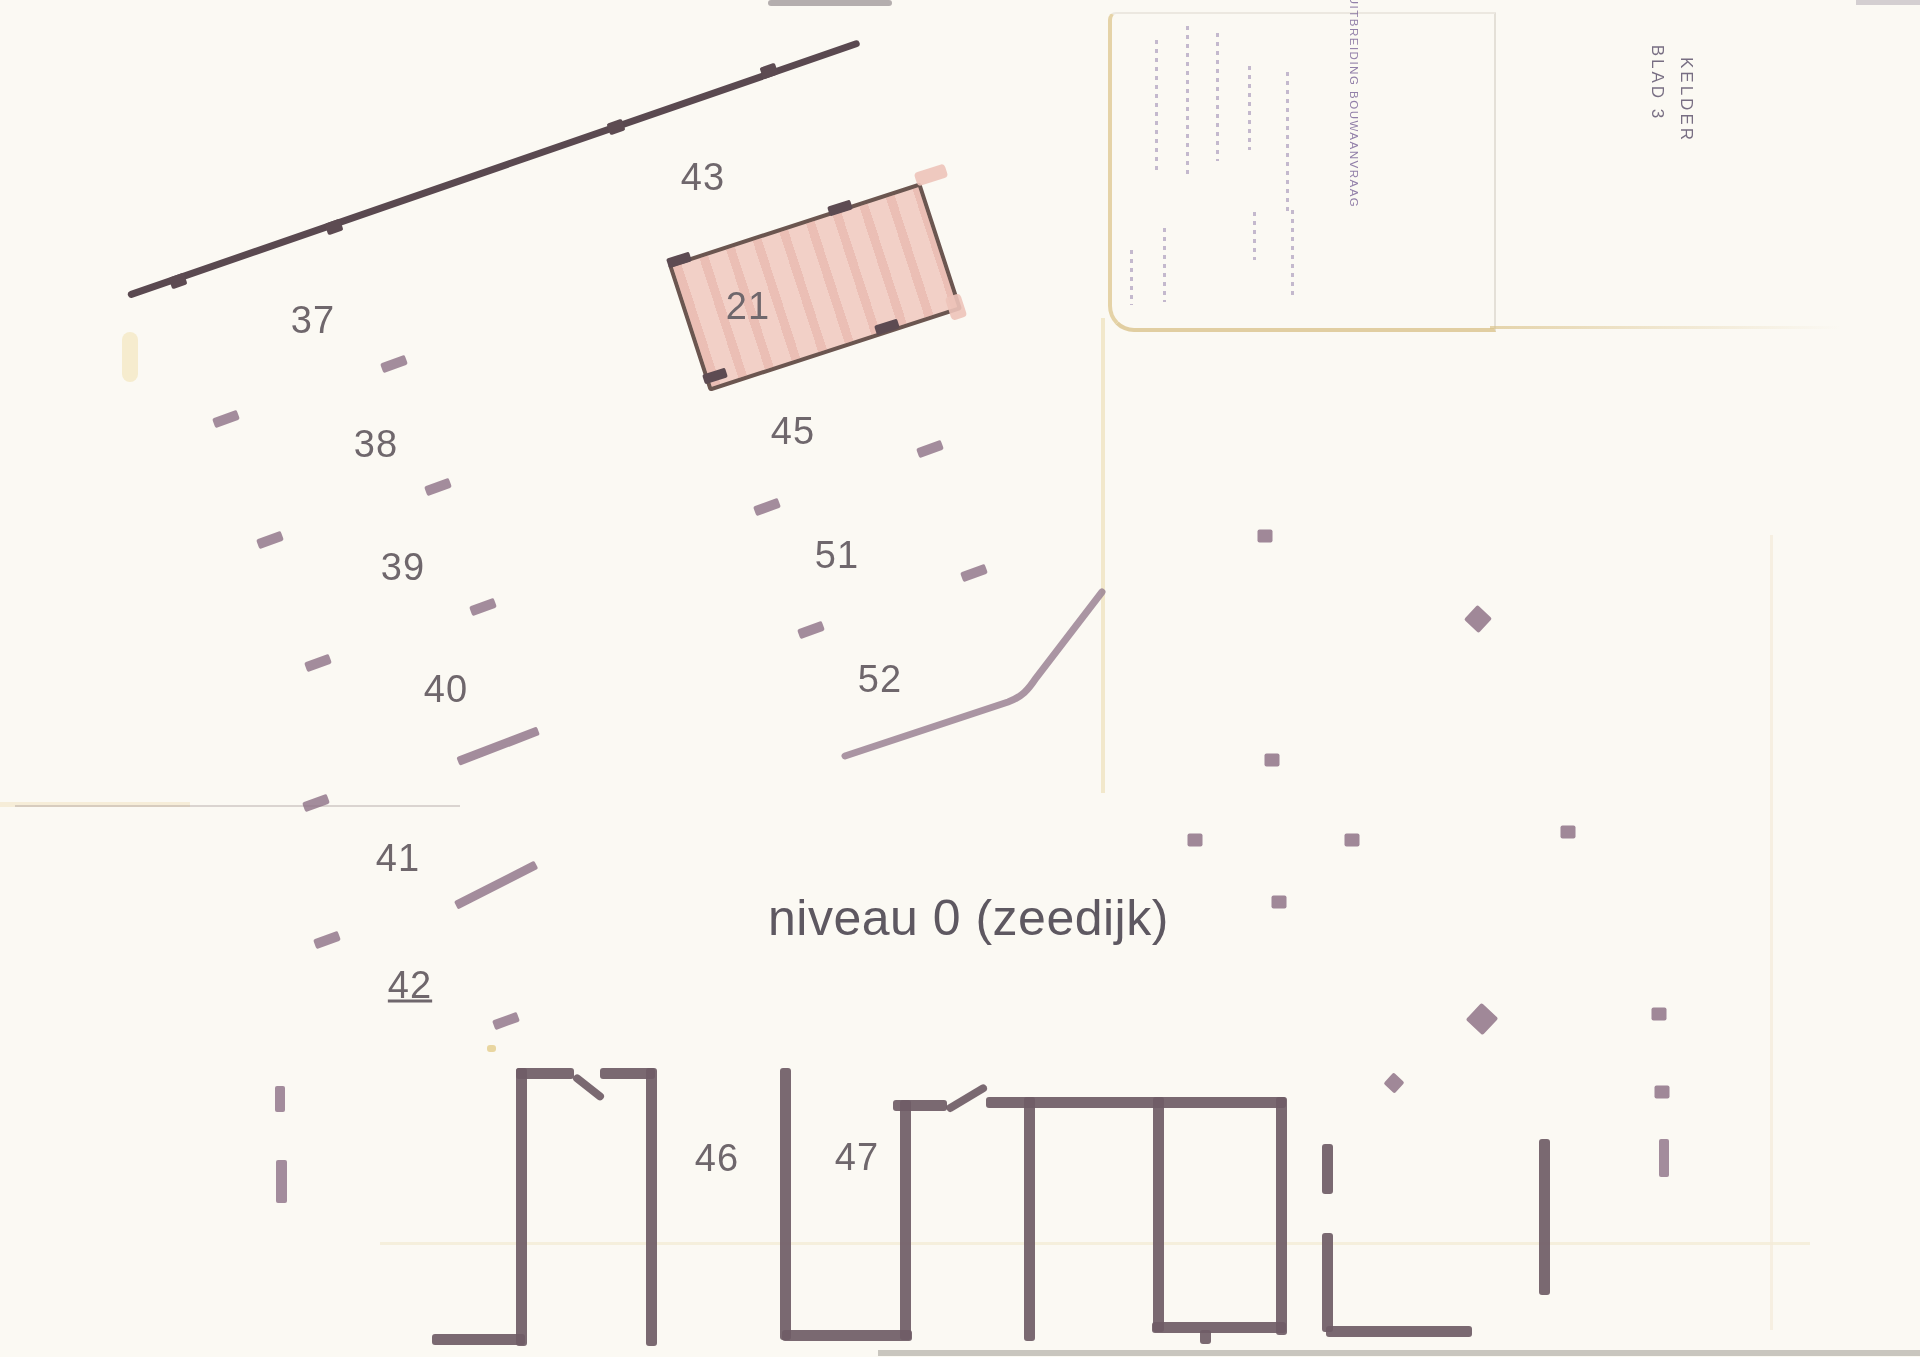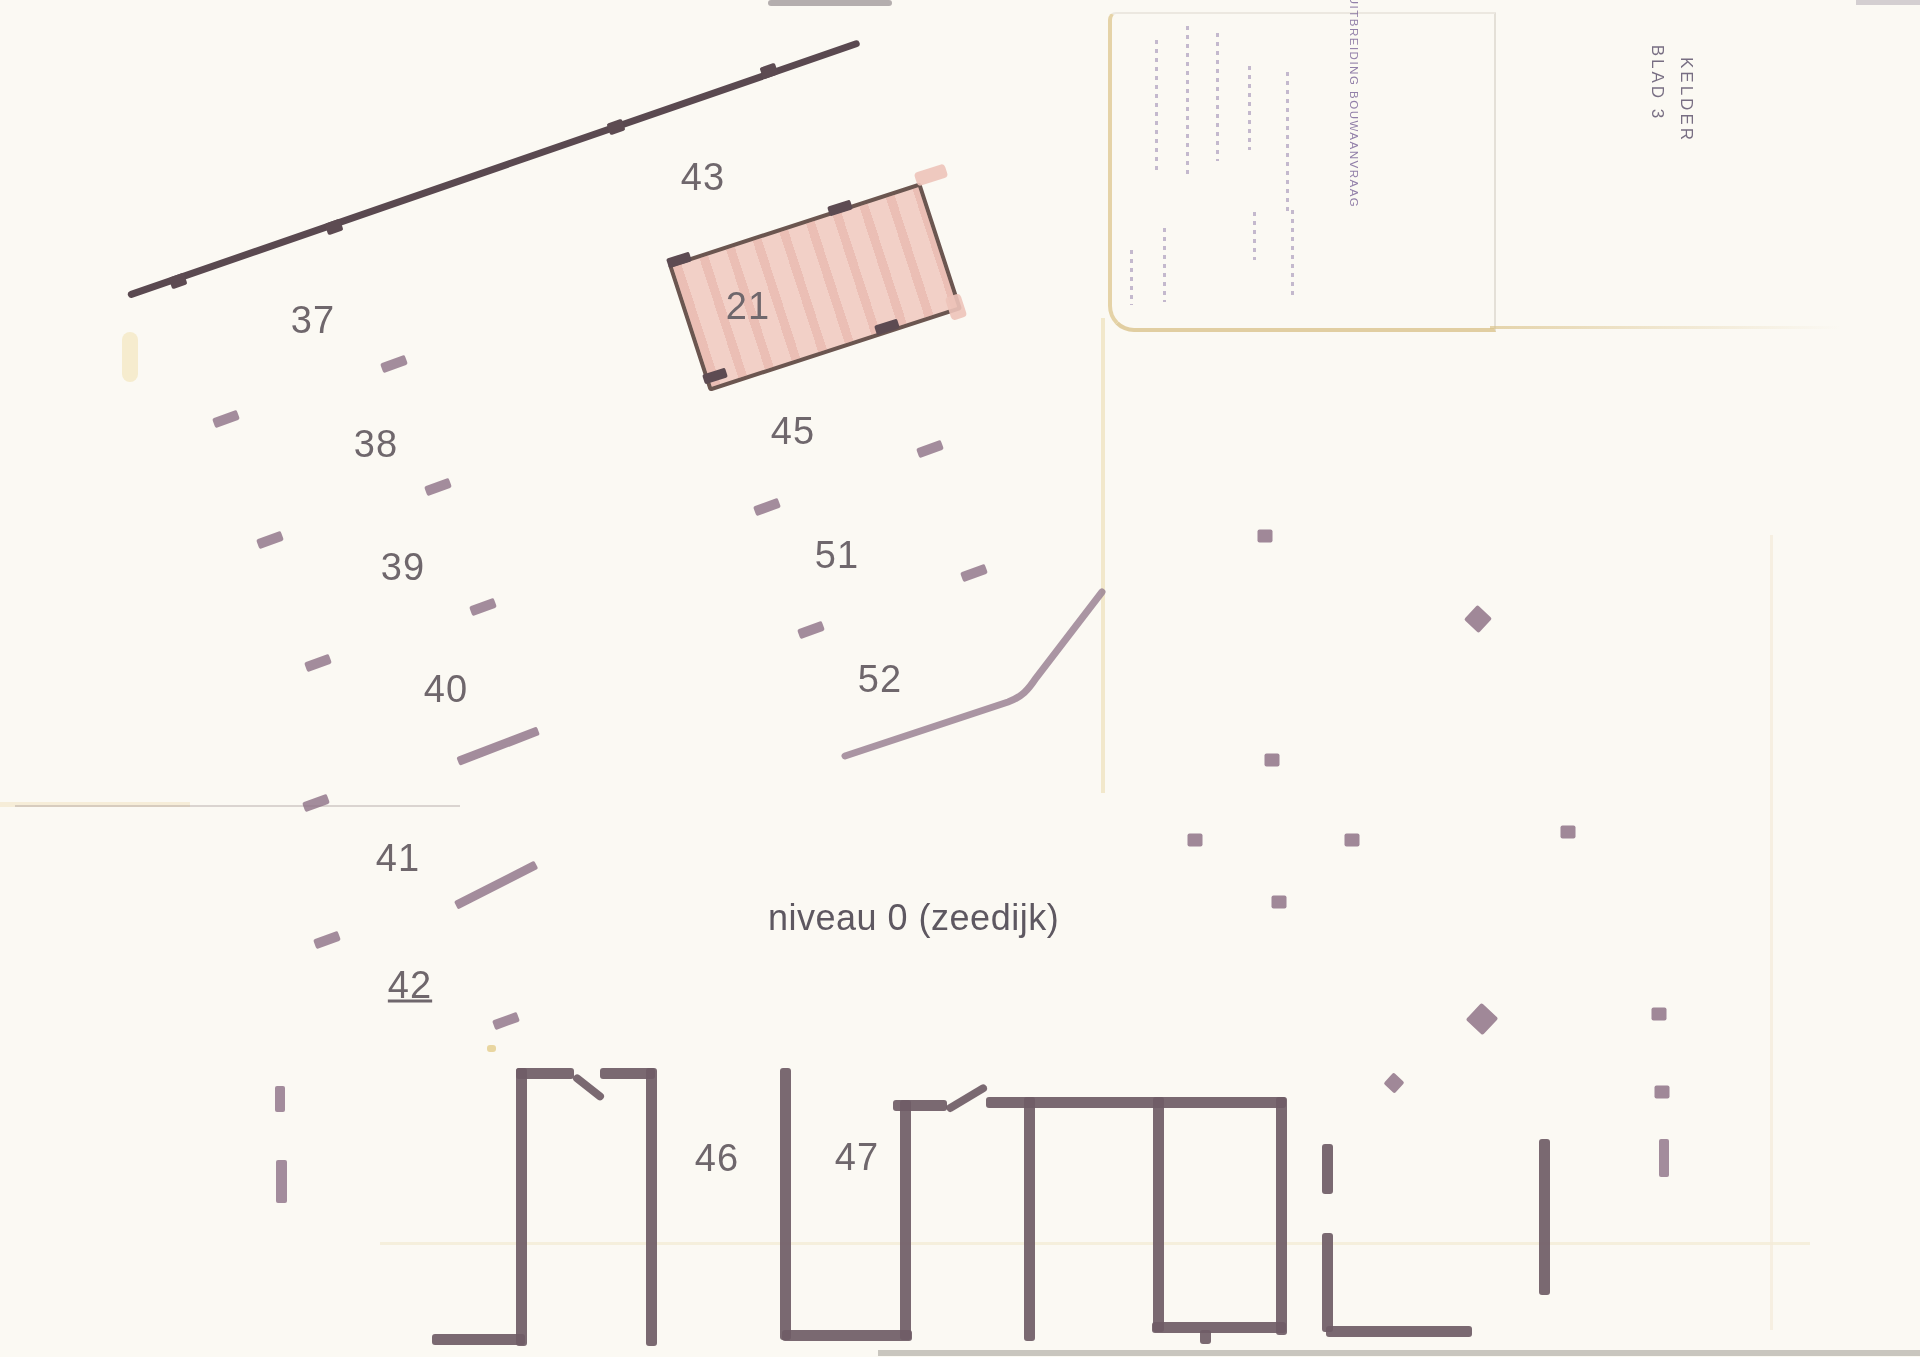--- a/index.html
+++ b/index.html
@@ -36,21 +36,21 @@
              border-right:2px solid rgba(190,183,172,.38);
              border-top:2px solid rgba(200,192,180,.30);
              border-bottom-left-radius:26px;border-top-left-radius:8px;}
   #stamp-box-ext{left:1490px;top:326px;width:350px;height:3px;
              background:linear-gradient(90deg,rgba(219,196,140,.7),rgba(200,195,185,0));}
   .stampcol{width:3px;background:repeating-linear-gradient(180deg,rgba(113,88,148,.40) 0 4px,rgba(113,88,148,0) 4px 9px);}
   #application-stamp{left:1354px;top:102px;transform:translate(-50%,-50%) rotate(90deg);
              font-size:11.5px;letter-spacing:1.5px;color:rgba(106,80,140,.72);white-space:nowrap;}
   .sheetstamp{transform:translate(-50%,-50%) rotate(90deg);font-size:17px;letter-spacing:3px;
              color:rgba(96,86,110,.85);white-space:nowrap;}
-  #caption{left:768px;top:918px;transform:translateY(-50%);font-size:36px;color:#5e5861;
+  #caption{left:768px;top:918px;transform:translateY(-50%);font-size:50px;color:#5e5861;
              letter-spacing:.5px;white-space:nowrap;}
   #bent-svg{left:0;top:0;}
 </style>
 </head>
 <body>
 
 <div id="page">
 
   <div class="crease" style="left:1101px;top:318px;width:4px;height:475px;background:#efe2bd;opacity:.75;"></div>
   <div class="crease" style="left:0;top:802px;width:190px;height:5px;background:#f4ebd2;opacity:.85;"></div>

